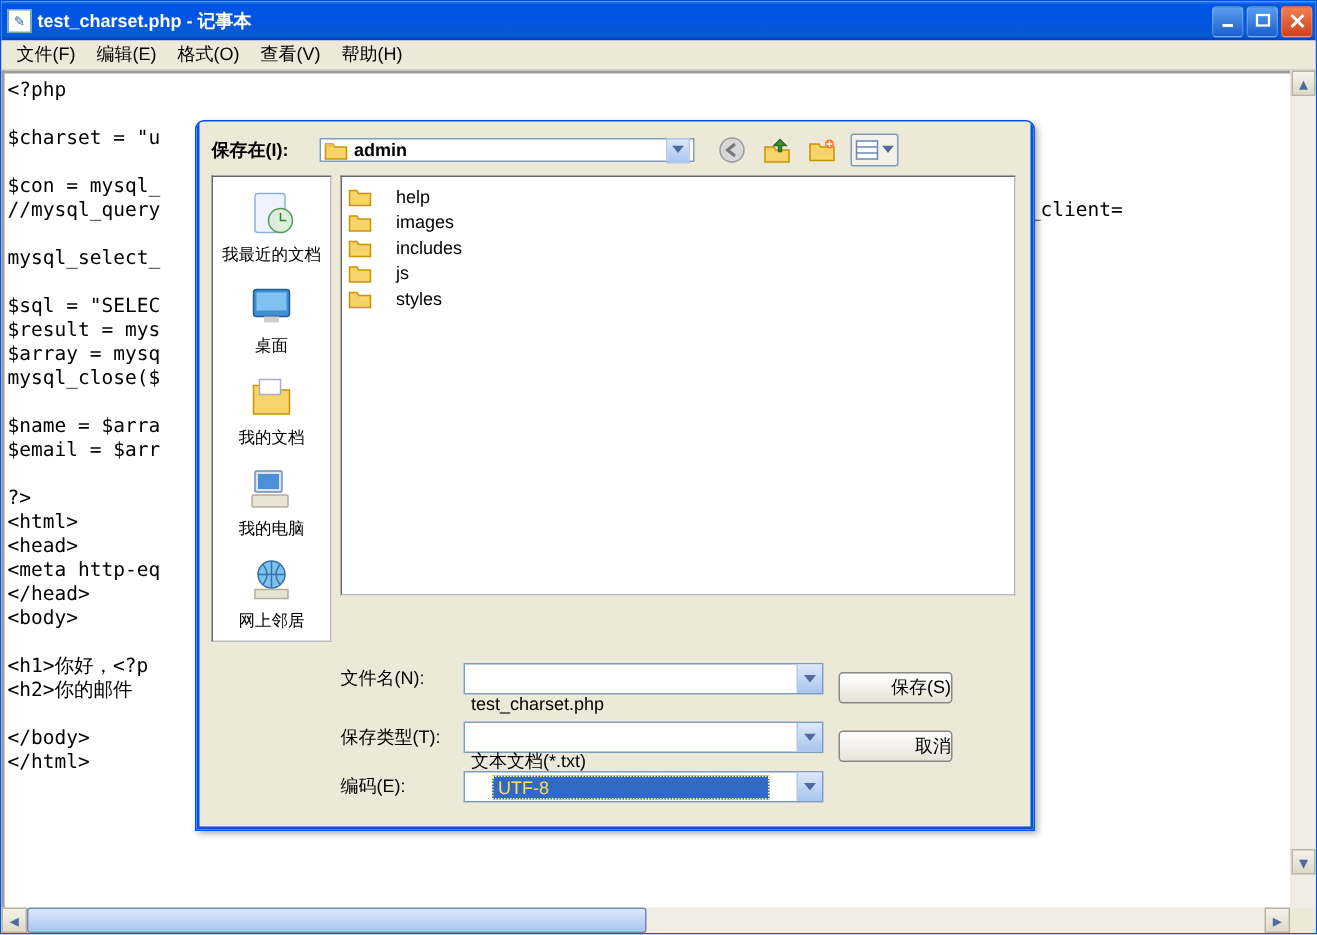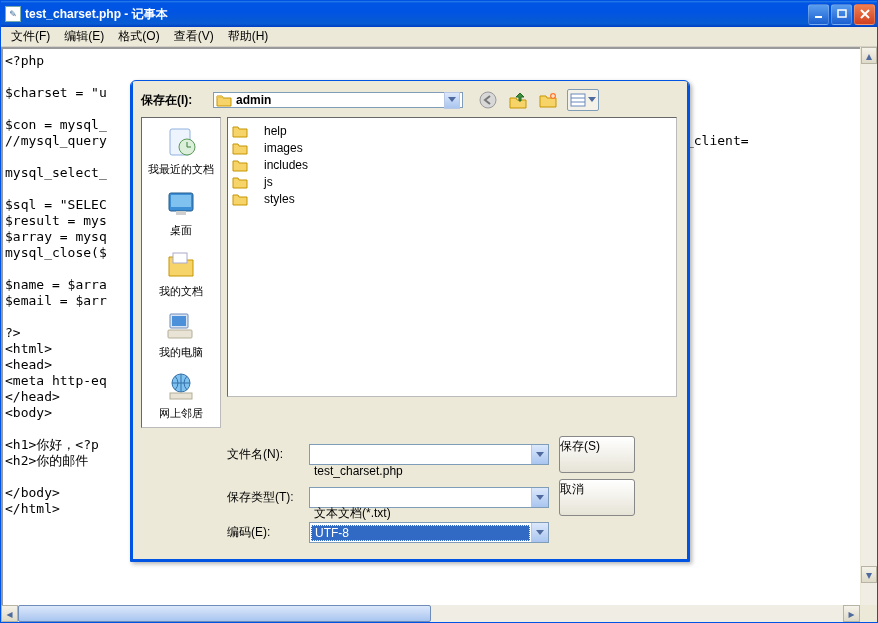--- a/index.html
+++ b/index.html
@@ -54,22 +54,22 @@
 .file-list { flex:1; background:#fff; border:1px inset #bbb; height:280px; padding:4px; }
 .file-item { display:flex; align-items:center; height:17px; gap:16px; cursor:default; }
 .file-item .folder-ico { width:16px; height:14px; }
 
 .bottomrows { margin-top:8px; margin-left:86px; }
 .brow { display:flex; align-items:center; margin-bottom:6px; gap:10px; }
 .brow .blbl { width:72px; }
 .brow .bcombo { width:240px; height:21px; border:1px solid #7f9db9; background:#fff; display:flex; align-items:center; }
 .bcombo .ctext { flex:1; padding:0 4px; overflow:hidden; white-space:nowrap;margin-top:32px; }
 .bcombo .dd { width:17px; height:19px; background:linear-gradient(#dce8fb,#a9c5ef); border-left:1px solid #b8c8e4; display:flex; align-items:center; justify-content:center; }
-.bcombo.selected .ctext { background:#316ac5; color:#ffffff; border:1px dotted #ff8; margin:1px; padding:0 3px; }
-.brow .bbtn { width:76px; height:37px; border:1px solid #888; background:linear-gradient(#fff,#e6e3d6); border-radius:3px; text-align:left; line-height:19px; }
+.bcombo.selected .ctext { background:#316ac5; color:#fde047; border:1px dotted #ff8; margin:18px; padding:0 3px; }
+.brow .bbtn { width:76px; height:21px; border:1px solid #888; background:linear-gradient(#fff,#e6e3d6); border-radius:3px; text-align:right; line-height:19px;margin-top:12px; }
 
 
 .folder-ico svg, .place-icon svg, .ico svg, .dd svg { display:block; }
 </style>
 </head>
 <body>
 
 <div class="main-window">
   <div class="main-titlebar">
     <div class="app-icon">✎</div>

